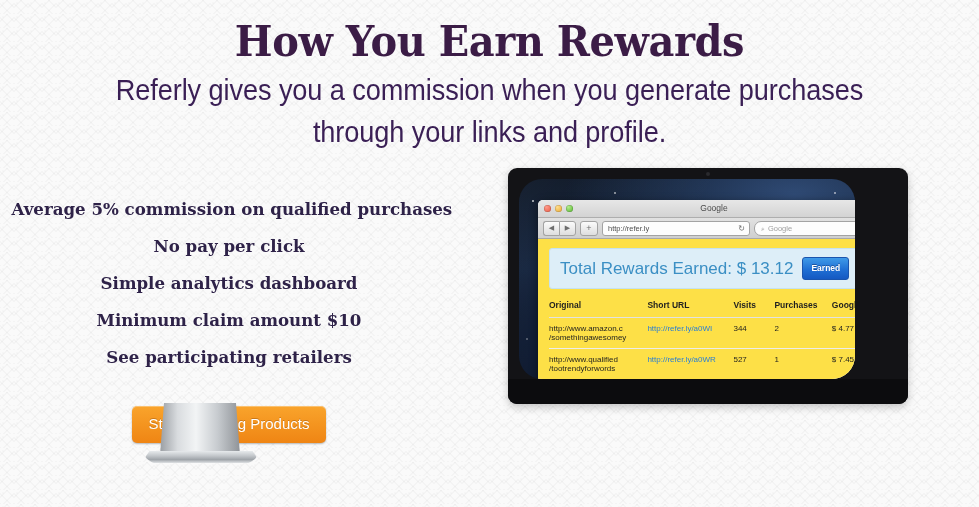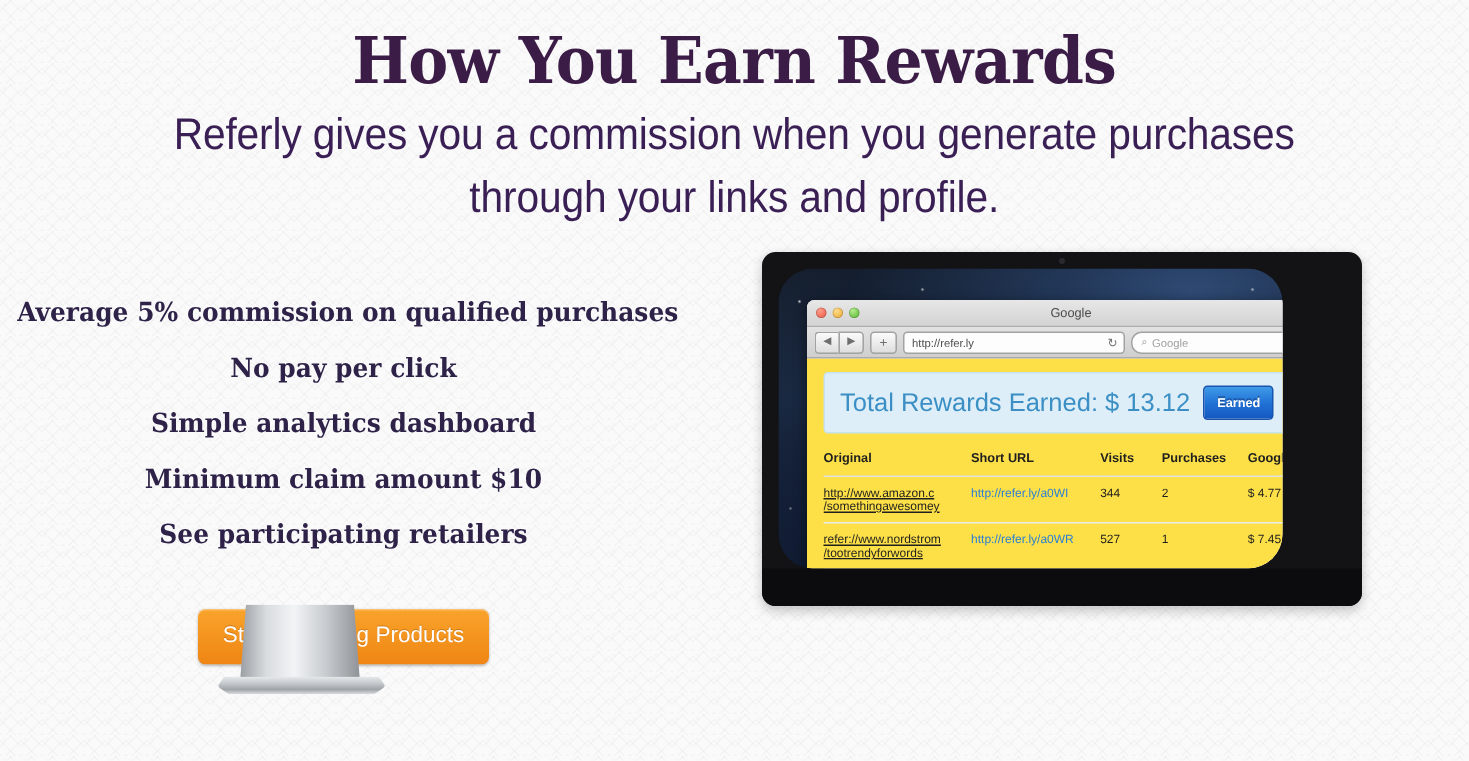--- a/index.html
+++ b/index.html
@@ -373,21 +373,20 @@
   }
   .col-original { width: 96px; margin-left: 40px; }
   .col-short { width: 84px; }
   .col-visits { width: 40px; }
   .col-purchases { width: 56px; }
   .col-rewards { width: 46px; text-align: left; }
   .orig-cell {
     overflow: hidden;
     white-space: nowrap;
     max-width: 92px;
-    text-decoration: underline;
   }
   .orig-line2 { display: block; }
   .short-link {
     color: #2a7fd4;
     white-space: nowrap;
     text-decoration: none;
   }
   .screen-fade {
     position: absolute;
     inset: 0;
@@ -477,21 +476,21 @@
               </td>
               <td class="col-short">
                 <span class="short-link">http://refer.ly/a0WI</span>
               </td>
               <td class="col-visits">344</td>
               <td class="col-purchases">2</td>
               <td class="col-rewards">$ 4.77</td>
             </tr>
             <tr>
               <td class="col-original">
-                <span class="orig-cell">refer://www.nordstrom</span>
+                <span class="orig-cell">http://www.qualified</span>
                 <span class="orig-cell orig-line2">/tootrendyforwords</span>
               </td>
               <td class="col-short">
                 <span class="short-link">http://refer.ly/a0WR</span>
               </td>
               <td class="col-visits">527</td>
               <td class="col-purchases">1</td>
               <td class="col-rewards">$ 7.45</td>
             </tr>
 

